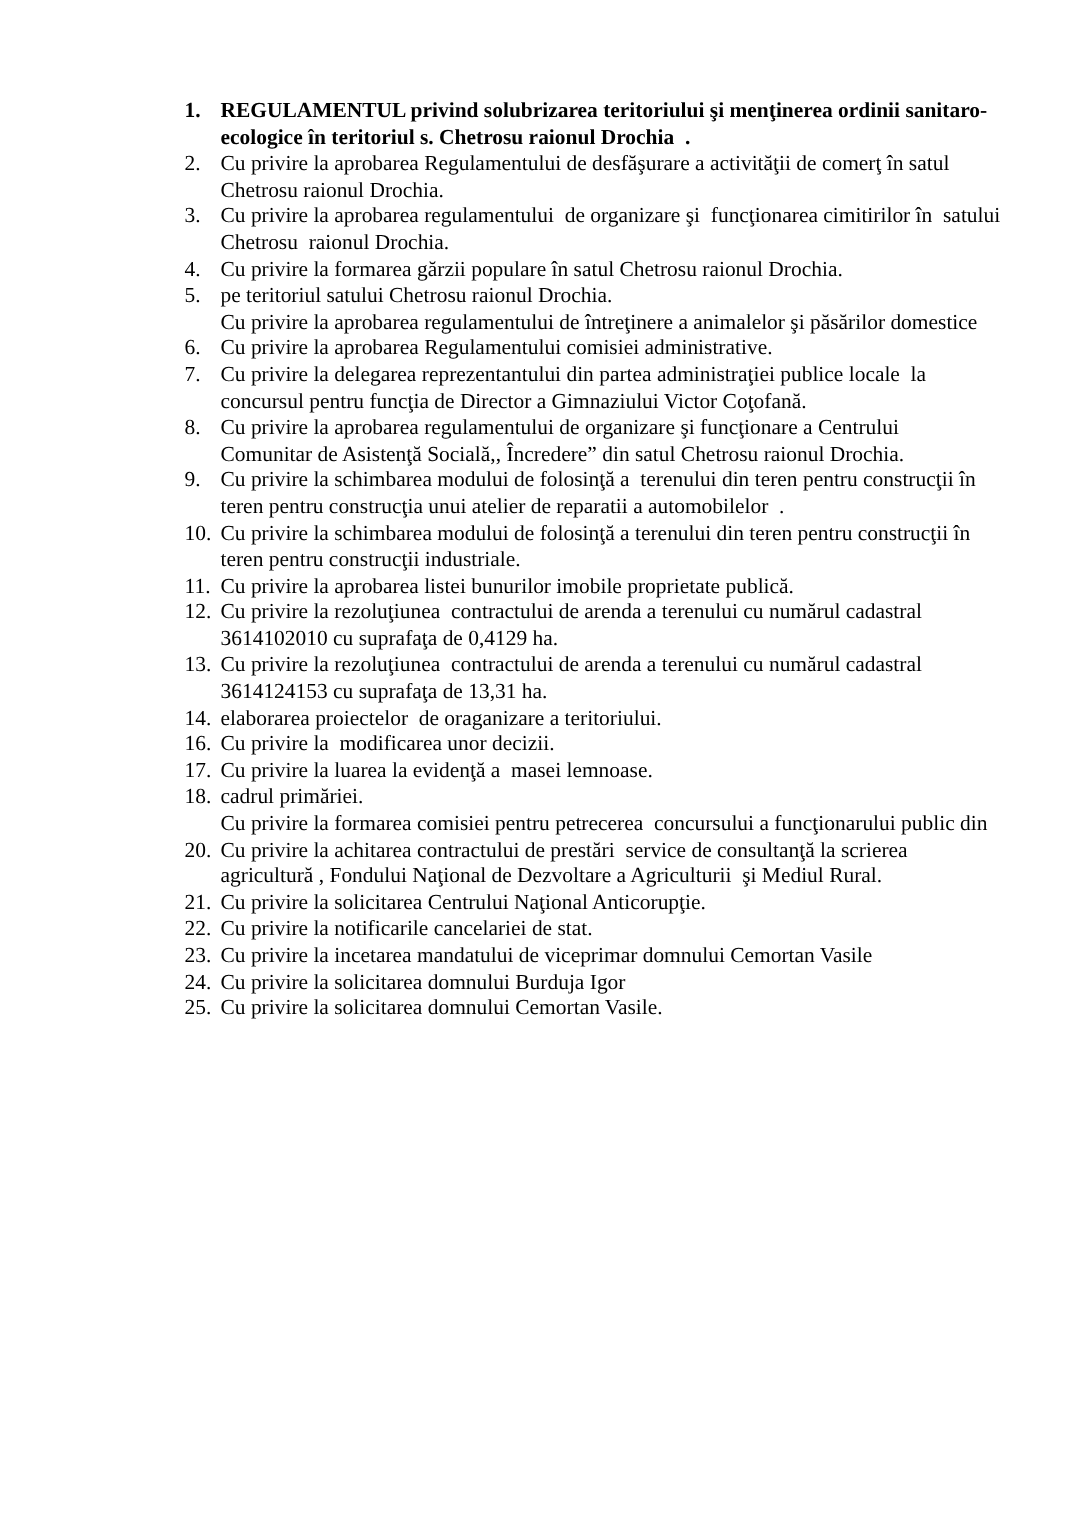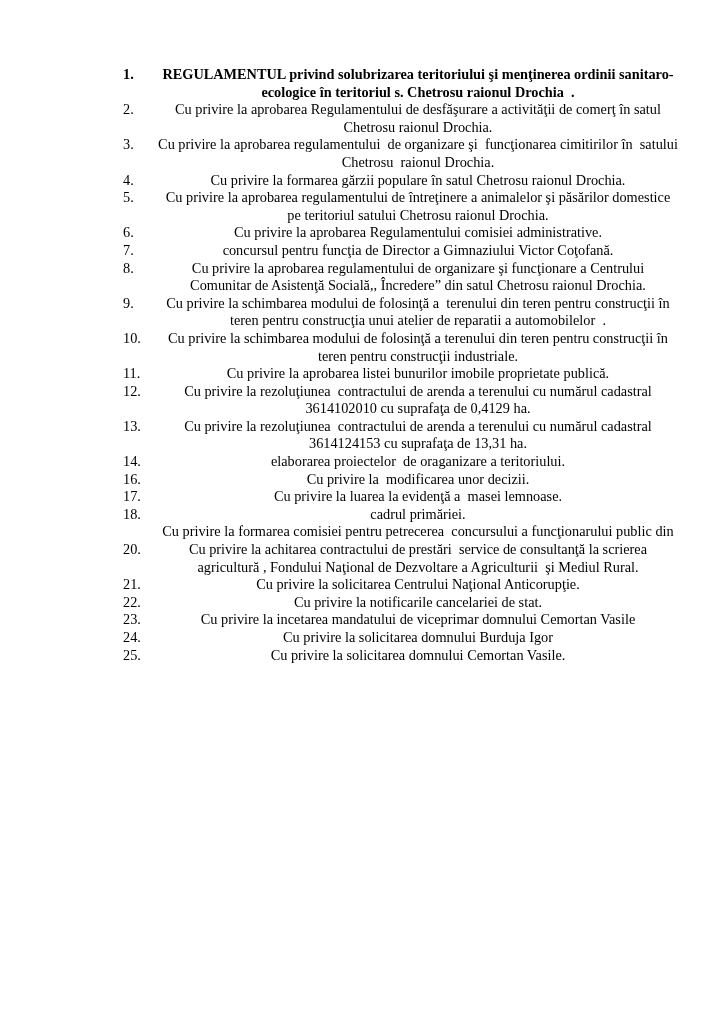--- a/index.html
+++ b/index.html
@@ -44,21 +44,20 @@
   }
   .num {
     position: absolute;
     left: 0;
     top: 0;
     white-space: pre;
   }
   .line {
     display: block;
     white-space: pre;
-    text-align: center;
   }
 </style>
 </head>
 <body>
 
 <div class="page">
   <ol class="list">
   <li class="item bold">
     <span class="num">1.</span>
     <span class="text"><span class="line">REGULAMENTUL privind solubrizarea teritoriului şi menţinerea ordinii sanitaro-</span><span class="line">ecologice în teritoriul s. Chetrosu raionul Drochia  .</span></span>
@@ -74,31 +73,31 @@
     <span class="text"><span class="line">Cu privire la aprobarea regulamentului  de organizare şi  funcţionarea cimitirilor în  satului</span><span class="line">Chetrosu  raionul Drochia.</span></span>
   </li>
 
   <li class="item">
     <span class="num">4.</span>
     <span class="text"><span class="line">Cu privire la formarea gărzii populare în satul Chetrosu raionul Drochia.</span></span>
   </li>
 
   <li class="item">
     <span class="num">5.</span>
-    <span class="text"><span class="line">Cu privire la aprobarea regulamentului de întreţinere a animalelor şi păsărilor domestice</span><span class="line">pe teritoriul satului Chetrosu raionul Drochia.</span></span>
+    <span class="text"><span class="line">pe teritoriul satului Chetrosu raionul Drochia.</span><span class="line">Cu privire la aprobarea regulamentului de întreţinere a animalelor şi păsărilor domestice</span></span>
   </li>
 
   <li class="item">
     <span class="num">6.</span>
     <span class="text"><span class="line">Cu privire la aprobarea Regulamentului comisiei administrative.</span></span>
   </li>
 
   <li class="item">
     <span class="num">7.</span>
-    <span class="text"><span class="line">concursul pentru funcţia de Director a Gimnaziului Victor Coţofană.</span></span>
+    <span class="text"><span class="line">Cu privire la delegarea reprezentantului din partea administraţiei publice locale  la</span><span class="line">concursul pentru funcţia de Director a Gimnaziului Victor Coţofană.</span></span>
   </li>
 
   <li class="item">
     <span class="num">8.</span>
     <span class="text"><span class="line">Cu privire la aprobarea regulamentului de organizare şi funcţionare a Centrului</span><span class="line">Comunitar de Asistenţă Socială,, Încredere” din satul Chetrosu raionul Drochia.</span></span>
   </li>
 
   <li class="item">
     <span class="num">9.</span>
     <span class="text"><span class="line">Cu privire la schimbarea modului de folosinţă a  terenului din teren pentru construcţii în</span><span class="line">teren pentru construcţia unui atelier de reparatii a automobilelor  .</span></span>

